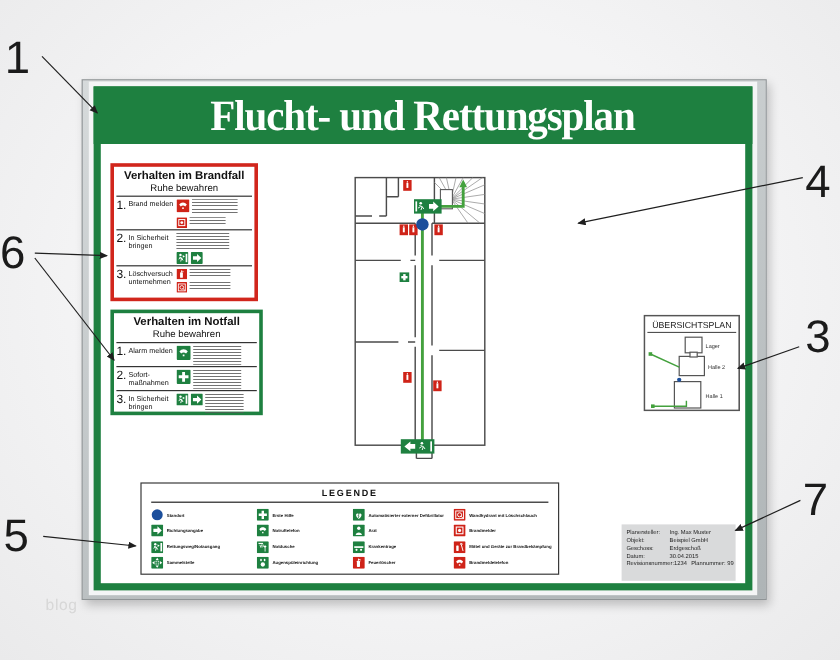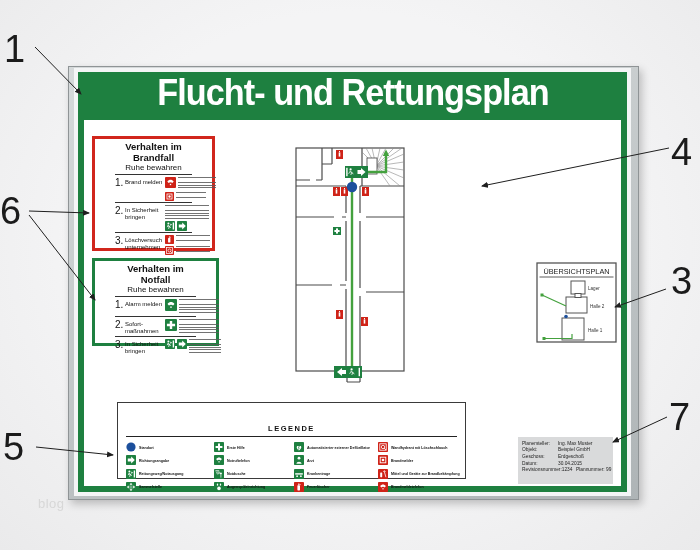--- a/index.html
+++ b/index.html
@@ -6,41 +6,41 @@
   body{width:700px;height:550px;font-family:"Liberation Sans",sans-serif;overflow:hidden;}
   #stage{position:relative;width:700px;height:550px;
          background:radial-gradient(ellipse at 50% 45%, #f4f4f5 55%, #eaeaeb 100%);}
   
   .board{position:absolute;left:68px;top:66px;width:569px;height:432px;
          background:linear-gradient(160deg,#d6dadb,#aeb4b6);
          border:1px solid #8f9496;box-shadow:3px 4px 8px rgba(0,0,0,.22);}
   .poster{position:absolute;left:78px;top:72px;width:549px;height:420px;box-sizing:border-box;
           background:#fff;border:6px solid #1e8040;box-shadow:0 0 0 4px #f4f5f6;}
   .titlebar{position:absolute;left:78px;top:72px;width:549px;height:48px;background:#1e8040;
-            display:flex;align-items:flex-start;justify-content:center;z-index:5;}
+            display:flex;align-items:center;justify-content:center;z-index:5;font-family:Liberation Serif, serif;}
   .titlebar span{color:#fff;font-weight:bold;font-size:36px;letter-spacing:-1px;
                  transform:scaleX(.95);white-space:nowrap;}
   
-  .bbox{position:absolute;box-sizing:border-box;background:#fff;z-index:10;padding:2px 20px;}
+  .bbox{position:absolute;box-sizing:border-box;background:#fff;z-index:10;padding:2px 2px;}
   .bbox.red{left:92px;top:136px;width:123px;height:115px;border:3px solid #d1261c;}
   .bbox.grn{left:92px;top:258px;width:127px;height:88px;border:3px solid #1e8040;}
   .btitle{font-size:9.5px;font-weight:bold;color:#111;text-align:center;line-height:11px;}
   .bsub{font-size:8px;color:#111;text-align:center;line-height:9px;border-bottom:1px solid #333;padding-bottom:2px;}
   .step{display:flex;padding:2px 0 1px 0;}
   .step + .step{border-top:1px solid #333;}
   .sn{font-size:10px;color:#111;width:10px;flex:0 0 10px;}
   .sl{font-size:6px;color:#111;width:40px;flex:0 0 40px;line-height:7px;padding-top:2px;}
   .art{flex:1;display:flex;flex-direction:column;gap:2px;align-items:flex-start;}
   .ar{display:flex;gap:2px;align-items:flex-start;}
   .fp{display:inline-block;background-image:repeating-linear-gradient(to bottom,#5a5a5a 0,#5a5a5a .8px,transparent .8px,transparent 2.6px);opacity:.85;}
   .ic{width:10px;height:10px;flex:0 0 auto;}
   .ic.s9{width:9px;height:9px;} .ic.s11{width:11px;height:11px;} .ic.s12{width:12px;height:12px;}
   
   .legend{position:absolute;left:117px;top:402px;width:349px;height:77px;box-sizing:border-box;
-          border:1.5px solid #3a3a3a;background:#fff;z-index:10;padding:20px 8px;}
+          border:1.5px solid #3a3a3a;background:#fff;z-index:10;padding:2px 8px;}
   .lhead{text-align:center;font-size:7.5px;font-weight:bold;letter-spacing:1.5px;color:#111;
          border-bottom:1.2px solid #222;padding:1px 0 3px;}
   .lgrid{display:flex;padding-top:4px;}
   .lcol{display:flex;flex-direction:column;justify-content:space-between;height:52px;}
   .lcol.c1{width:88px;} .lcol.c2{width:80px;} .lcol.c3{width:84px;} .lcol.c4{width:79px;}
   .li{display:flex;align-items:center;gap:3px;height:12px;}
   .ll{font-size:8px;font-weight:bold;color:#111;white-space:nowrap;
       transform:scale(.45);transform-origin:0 50%;}
   
   .infobox{position:absolute;left:518px;top:437px;width:95px;height:47px;background:#d9dadb;

